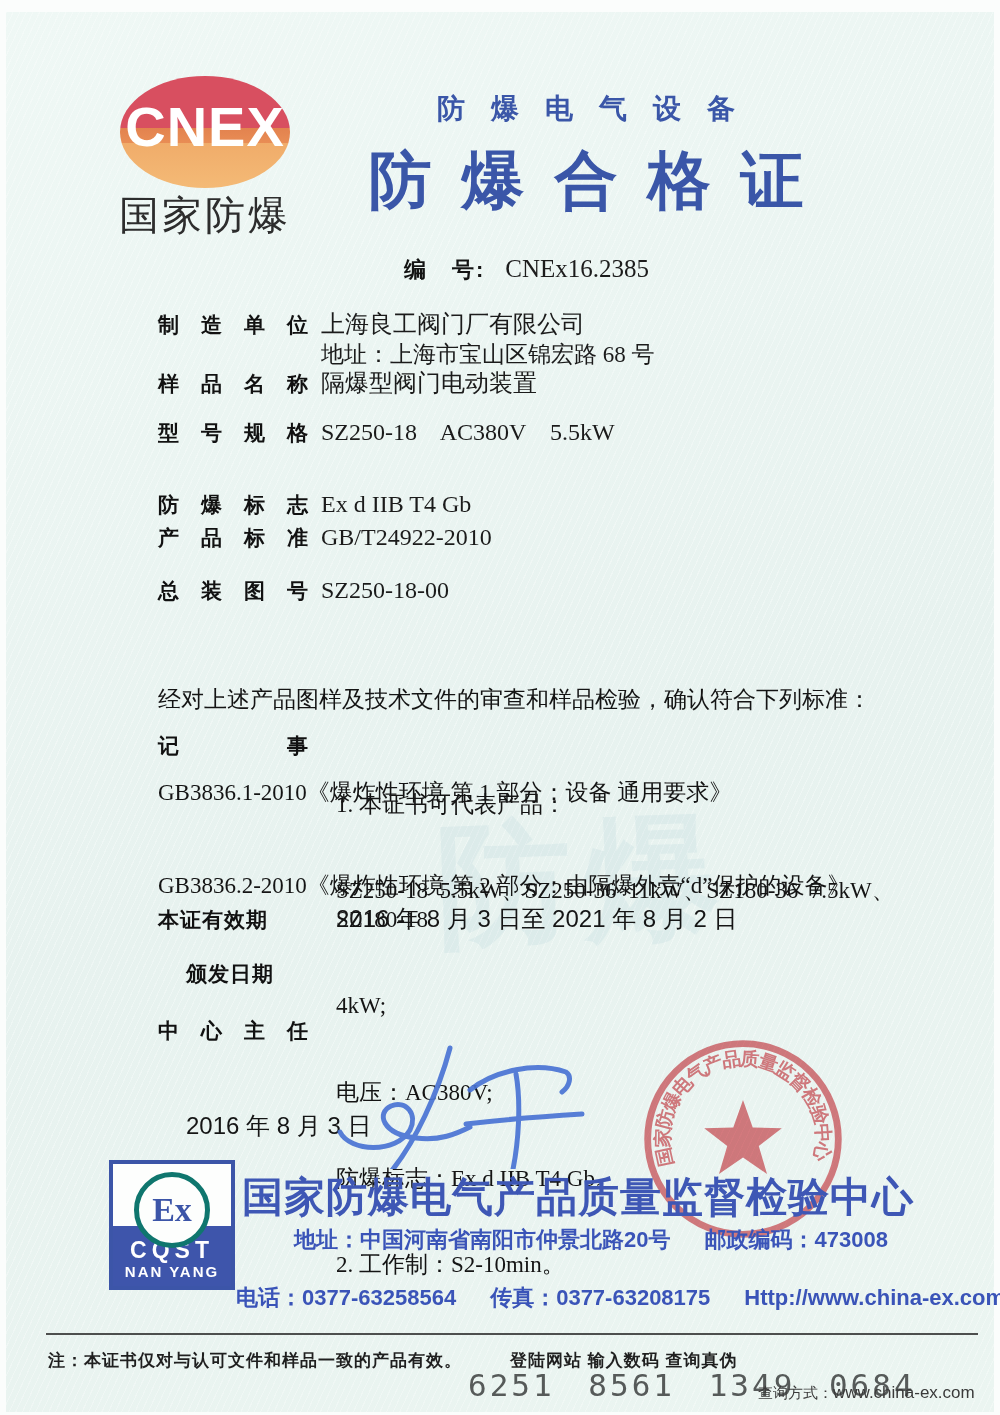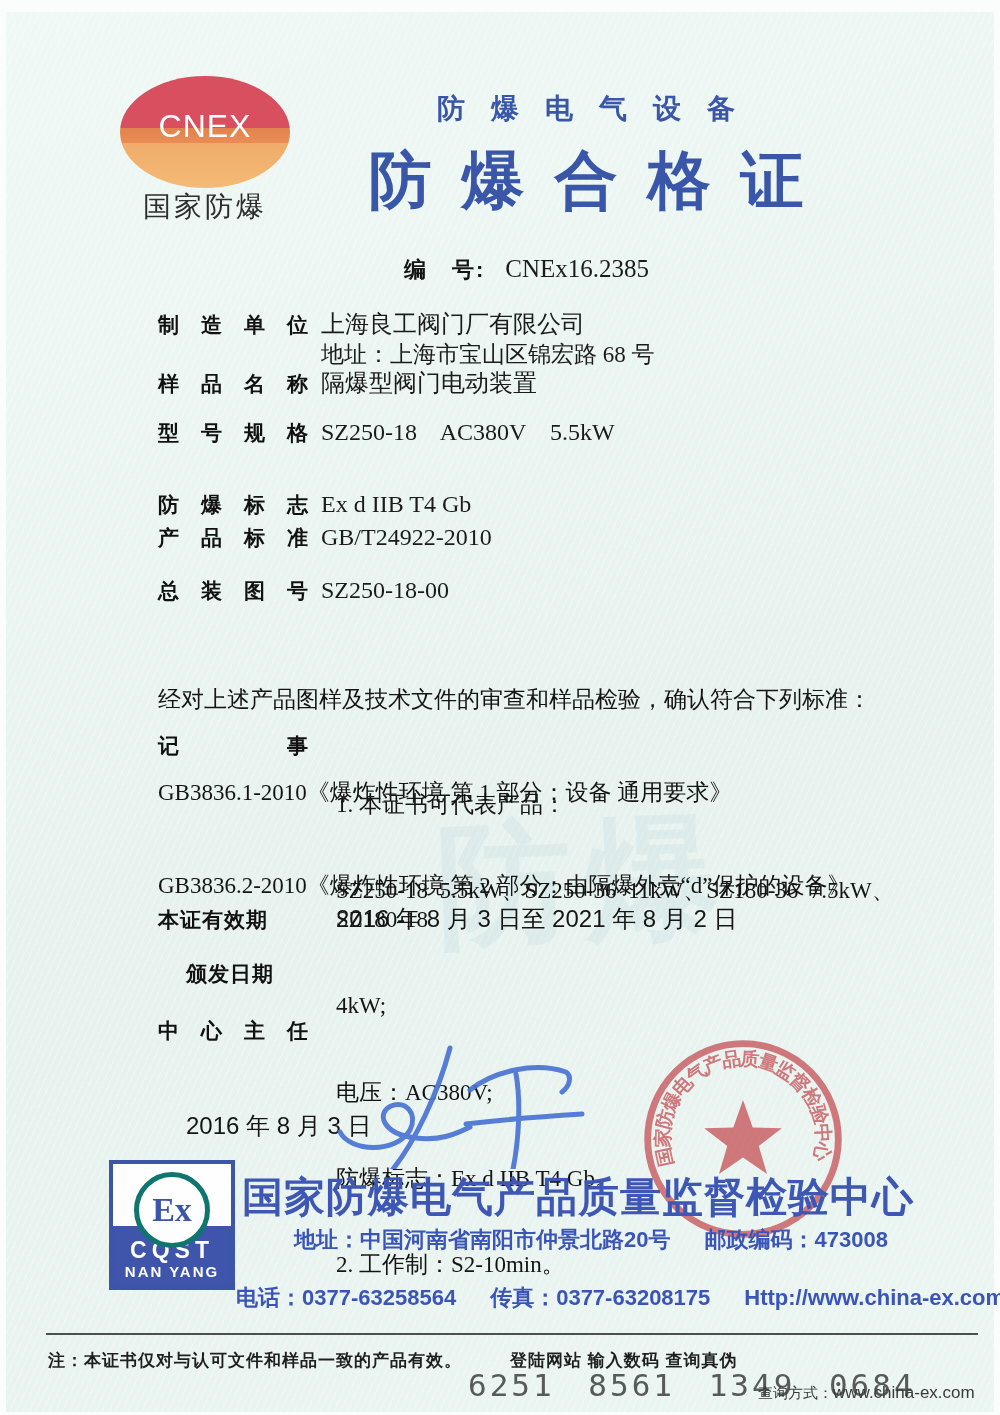--- a/index.html
+++ b/index.html
@@ -16,26 +16,26 @@
   }
   .abs{position:absolute;}
 
   
   .cnex-ellipse{
     left:114px;top:64px;width:170px;height:112px;border-radius:50%;
     background:linear-gradient(180deg,#d84f60 0%,#d84f60 46%,#e2824e 46%,#e98d55 60%,#f0ac6a 60%,#f4ba76 100%);
     display:flex;align-items:center;justify-content:center;
   }
   .cnex-text{
-    color:#ffffff;font-weight:normal;font-size:32px;letter-spacing:1px;
+    color:#ffffff;font-weight:bold;font-size:56px;letter-spacing:1px;
     font-family:"Liberation Sans",sans-serif;margin-top:-12px;
   }
   .cnex-caption{
     left:104px;top:176px;width:190px;text-align:center;
-    font-size:28px;color:#2d2d2d;letter-spacing:3px;
+    font-size:40px;color:#2d2d2d;letter-spacing:3px;
   }
 
   
   .doc-type{
     left:300px;top:78px;width:560px;text-align:center;
     color:#3a56a8;font-weight:bold;font-size:28px;letter-spacing:26px;text-indent:26px;
   }
   .doc-title{
     left:300px;top:126px;width:560px;text-align:center;
     color:#3a56a8;font-weight:bold;font-size:63px;letter-spacing:30px;text-indent:30px;

